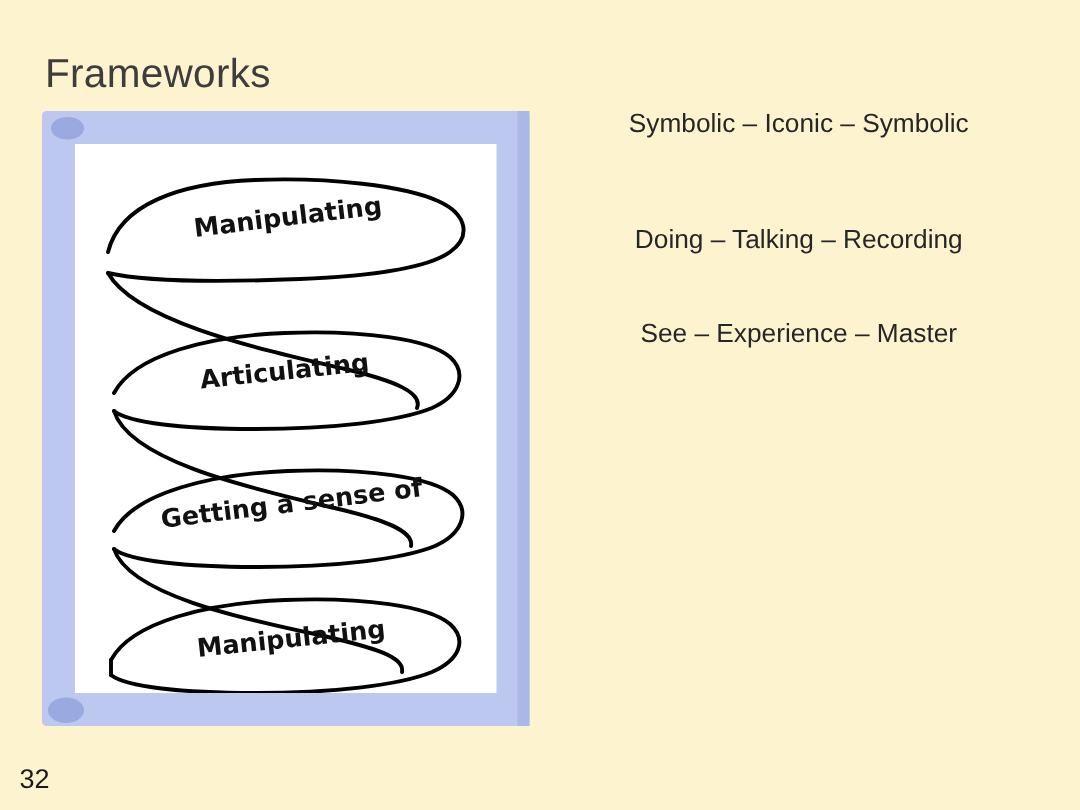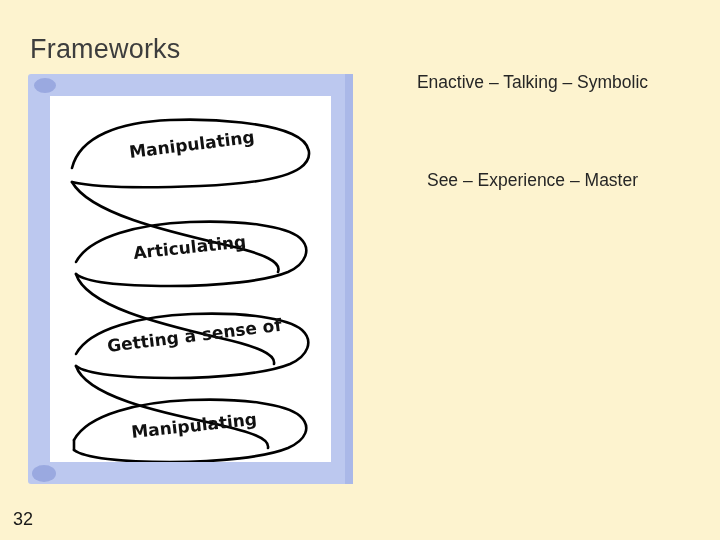--- a/index.html
+++ b/index.html
@@ -103,21 +103,21 @@
     width: 345px;
   }
   .right-item {
     font-size: 17.5px;
     color: #262626;
     text-align: center;
     white-space: nowrap;
   }
   .right-item.i0 { margin-top: 4px; }
   .right-item.i1 { margin-top: 56px; }
-  .right-item.i2 { margin-top: 77px; }
+  .right-item.i2 { margin-top: 42px; }
   .right-item.i3 { margin-top: 52px; }
 
   
   .page-number {
     position: absolute;
     left: 13px;
     bottom: 10px;
     font-size: 18px;
     color: #1a1a1a;
   }
@@ -157,17 +157,18 @@
     </g>
 
     <text class="ribbon-label" x="80" y="62" transform="rotate(-7 80 62)">Manipulating</text>
     <text class="ribbon-label" x="84" y="163" transform="rotate(-6 84 163)">Articulating</text>
     <text class="ribbon-label" x="58" y="256" transform="rotate(-7 58 256)">Getting a sense of</text>
     <text class="ribbon-label" x="82" y="342" transform="rotate(-6 82 342)">Manipulating</text>
   </svg>
 </div>
 
 <div class="right-list">
-  <div class="right-item i0">Enactive – Talking – Symbolic</div>
+  <div class="right-item i0">Symbolic – Iconic – Symbolic</div>
+  <div class="right-item i1">Doing – Talking – Recording</div>
   <div class="right-item i2">See – Experience – Master</div>
 </div>
 
 <div class="page-number">32</div>
 
 </body></html>

